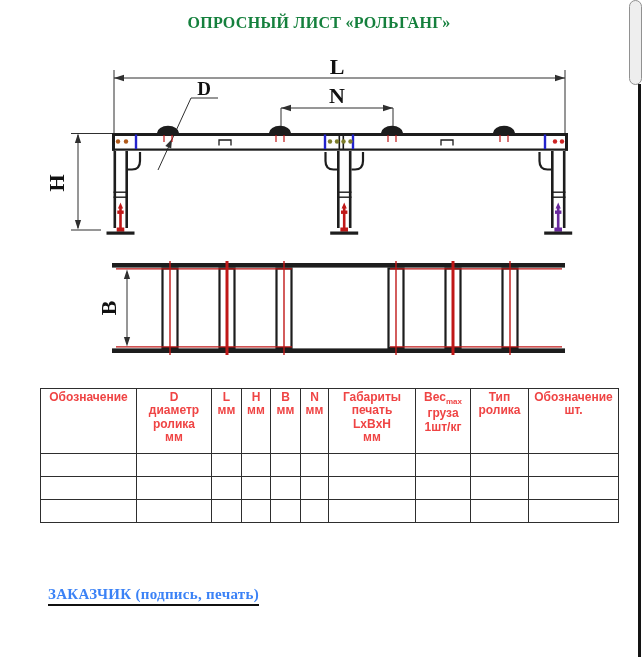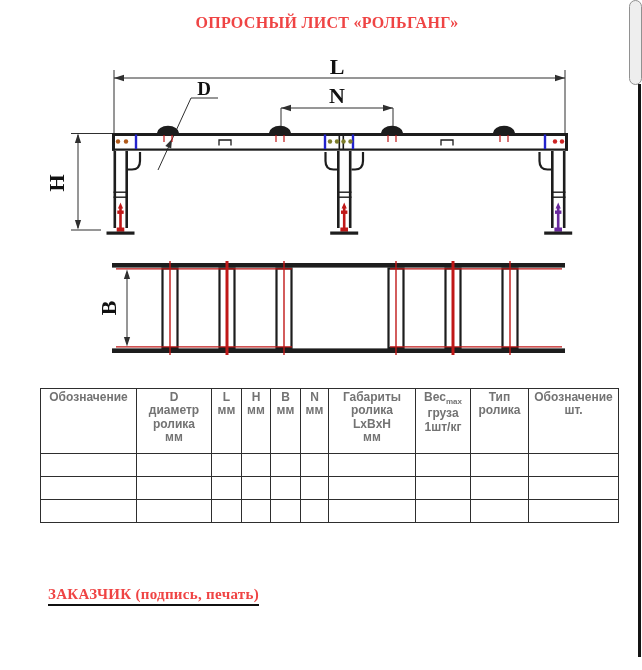--- a/index.html
+++ b/index.html
@@ -3,28 +3,28 @@
 <meta charset="utf-8">
 <style>
   html,body{margin:0;padding:0;}
   body{
     width:642px;height:670px;position:relative;overflow:hidden;
     background:#ffffff;
     font-family:"Liberation Sans","DejaVu Sans",sans-serif;
   }
   
   .doc-title{
-    position:absolute;top:14px;left:12px;width:630px;text-align:center;
+    position:absolute;top:14px;left:4px;width:630px;text-align:center;
     font-family:"Liberation Serif","DejaVu Serif",serif;
-    font-weight:bold;font-size:16px;letter-spacing:.3px;color:#ef4444;
+    font-weight:bold;font-size:16px;letter-spacing:.3px;color:#15803d;
   }
   .doc-footer{
     position:absolute;top:586px;left:48px;
     font-family:"Liberation Serif","DejaVu Serif",serif;
-    font-weight:bold;font-size:15px;color:#ef4444;
+    font-weight:bold;font-size:15px;color:#3b82f6;
     border-bottom:2.5px solid #101010;padding-bottom:1px;letter-spacing:.3px;
   }
   
   .drawing-svg{position:absolute;top:0;left:0;}
   .ln{fill:var(--c-line);}
   .dim path{stroke:var(--c-dim);stroke-width:1;fill:none;}
   .dim polygon{fill:var(--c-dim);stroke:none;}
   .dim-label{
     font-family:"Liberation Serif","DejaVu Serif",serif;
     font-weight:bold;font-size:22px;fill:#111;text-anchor:middle;
@@ -43,21 +43,21 @@
   
   .spec-table{
     position:absolute;left:40px;top:388px;
     border-collapse:collapse;table-layout:fixed;width:578px;
   }
   .spec-table td,.spec-table th{
     border:1.6px solid #2e2e2e;padding:0;margin:0;
   }
   .spec-table th{
     vertical-align:top;text-align:center;height:62px;
-    font-weight:bold;font-size:12px;line-height:1.12;color:#737373;
+    font-weight:bold;font-size:12px;line-height:1.12;color:#ef4444;
     padding-top:2px;
   }
   .th-label{white-space:pre-line;}
   .block{display:block;}
   .spec-table sub{font-size:8px;}
   .data-row td{height:22px;background:#fff;}
   
   .scrollbar-thumb{
     position:absolute;left:629px;top:0;width:13px;height:85px;
     background:#eeeeee;border:1px solid #919191;border-radius:7px;
@@ -243,21 +243,21 @@
 мм</span></th>
       <th><span class="th-label">L
 мм</span></th>
       <th><span class="th-label">H
 мм</span></th>
       <th><span class="th-label">B
 мм</span></th>
       <th><span class="th-label">N
 мм</span></th>
       <th><span class="th-label">Габариты
-ролика
+печать
 LxBxH
 мм</span></th>
       <th>
         <span>Вес</span><sub>max</sub>
         <span class="th-label block">груза
 1шт/кг</span>
       </th>
       <th><span class="th-label">Тип
 ролика</span></th>
       <th><span class="th-label">Обозначение

